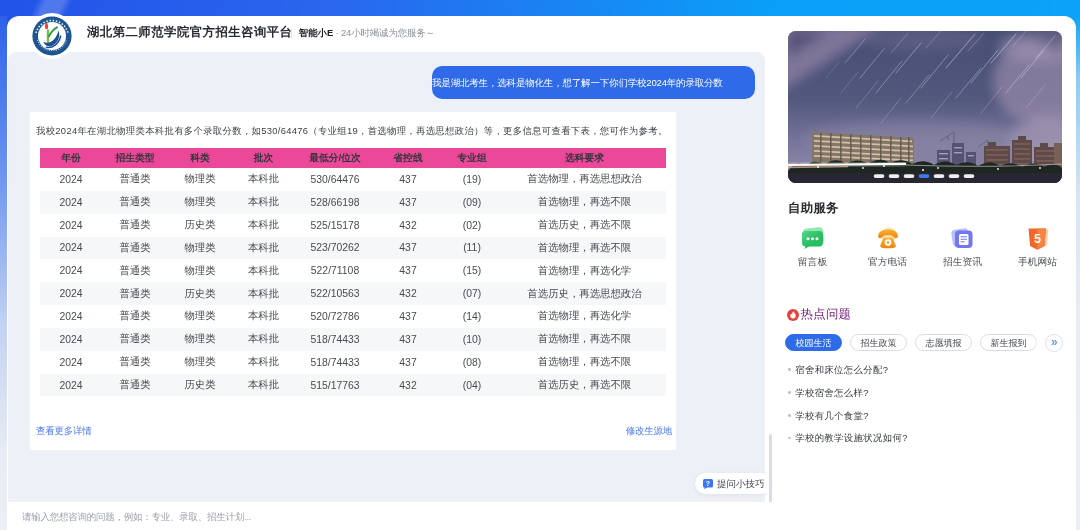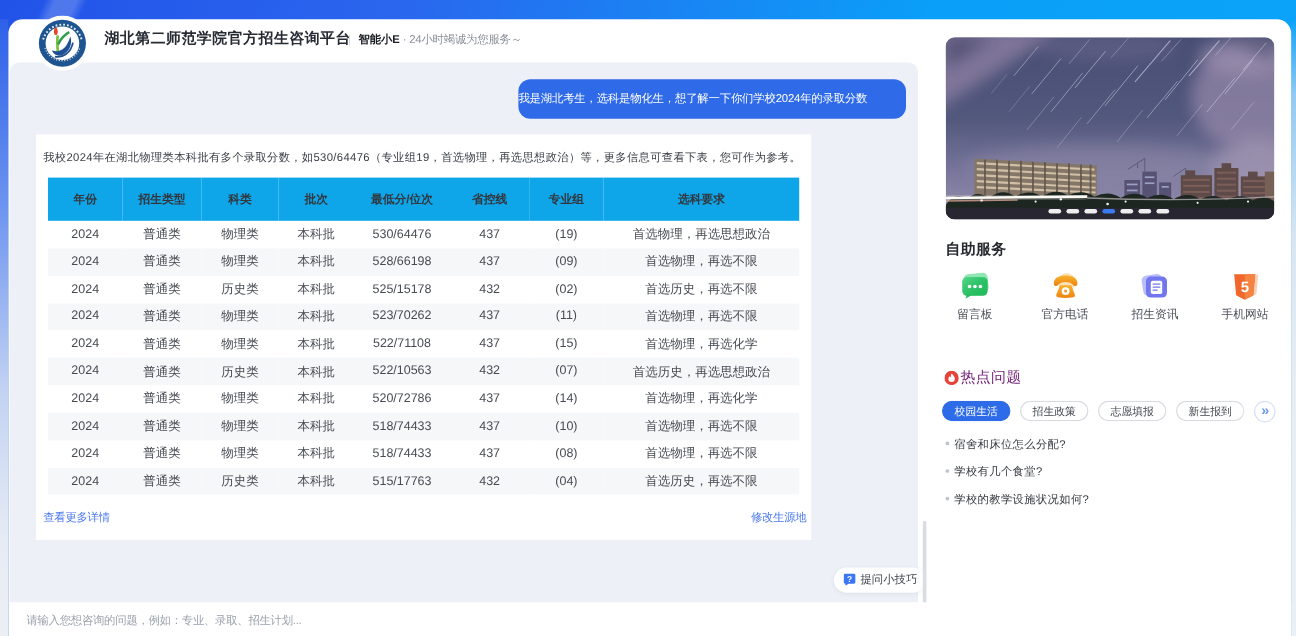--- a/index.html
+++ b/index.html
@@ -10,21 +10,21 @@
 #container{position:absolute;left:7px;top:16px;width:1069px;height:514px;background:#fff;border-radius:12px 12px 0 0}
 #chatarea{position:absolute;left:8px;top:52px;width:757px;height:450px;background:#edf0f6;border-radius:8px 8px 0 0}
 #title{position:absolute;left:87px;top:24px;font-size:12.4px;font-weight:bold;color:#272b33;letter-spacing:.45px}
 #sub{position:absolute;left:290px;top:27px;font-size:9.5px;color:#8b909a;letter-spacing:-.2px}
 #sub b{color:#1b1e24;font-size:9.4px;font-weight:bold;letter-spacing:0}
 #sub .bar{color:#d4d7dc;margin-right:6.5px}
 #bubble{position:absolute;left:432px;top:66px;width:323px;height:33px;background:#2f6ae8;border-radius:10px;color:#fff;font-size:9.5px;letter-spacing:-.18px;line-height:33px;}
 #card{position:absolute;left:30px;top:112px;width:646px;height:338px;background:#fff;border-radius:0}
 #intro{position:absolute;left:6px;top:13px;width:640px;font-size:9.4px;letter-spacing:.3px;color:#3c4047}
 table{border-collapse:collapse;table-layout:fixed;position:absolute;left:10px;top:36px;width:626px;font-size:10.4px;color:#474b52}
-th{font-size:9.8px;font-weight:bold;color:#33363c;background:#0ea5e9;height:36px;font-weight:bold}
+th{font-size:9.8px;font-weight:bold;color:#33363c;background:#ec4899;height:20px;font-weight:bold}
 td{height:22.85px;text-align:center}
 tr.g td{background:#f5f7f9}
 .c1{width:62px}.c2{width:66px}.c3{width:64px}.c4{width:63px}.c5{width:80px}.c6{width:66px}.c7{width:62px}.c8{width:163px}
 #morelinks{position:absolute;left:6px;top:313px;width:636px;font-size:9.5px;letter-spacing:-.25px;color:#4a78f0}
 #morelinks .r{float:right}
 #qtip{position:absolute;left:695px;top:473px;width:76px;height:21px;background:#fff;border-radius:11px;box-shadow:0 1px 4px rgba(40,60,110,.08);font-size:9.5px;color:#3e4249;line-height:21px}
 #qtip svg{vertical-align:-2px;margin:0 4px 0 8px}
 #inputbar{position:absolute;left:8px;top:502px;width:1068px;height:44px;background:#fff}
 #inputbar span{position:absolute;left:14px;top:9px;font-size:9.5px;letter-spacing:-.25px;color:#9aa1ac}
 #thumb{position:absolute;left:768.5px;top:434px;width:3px;height:74px;background:#d9dce2;border-radius:2px}
@@ -389,15 +389,16 @@
  <circle cx="6" cy="6" r="6" fill="#e5423a"></circle>
  <path d="M6.1 2.2 C7.7 3.8 8.7 5.2 8.7 6.7 A2.7 2.7 0 0 1 3.3 6.7 C3.3 5.9 3.8 5.1 4.4 4.5 C4.5 5 4.8 5.4 5.3 5.6 C5.1 4.4 5.5 3.2 6.1 2.2 Z" fill="#fff"></path>
 </svg>
 <div id="hothead" style="left:800.5px">热点问题</div>
 <div id="pills"><span class="pill on">校园生活</span><span class="pill">招生政策</span><span class="pill">志愿填报</span><span class="pill">新生报到</span><span class="pill">高考咨询</span>
 </div>
 <div id="pillfade"></div>
 <div id="nextbtn">»</div>
 <div id="qs">
  <div><i></i>宿舍和床位怎么分配?</div>
+ <div><i></i>学校宿舍怎么样?</div>
  <div><i></i>学校有几个食堂?</div>
  <div><i></i>学校的教学设施状况如何?</div>
 </div>
 
 </body></html>

